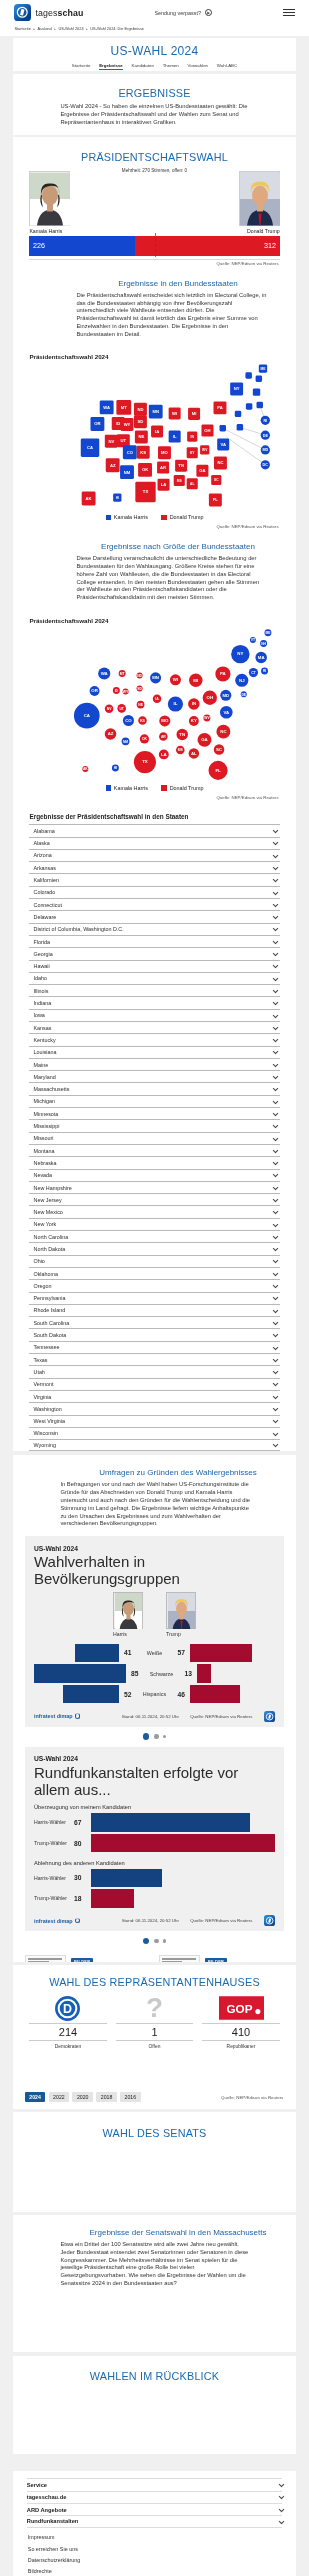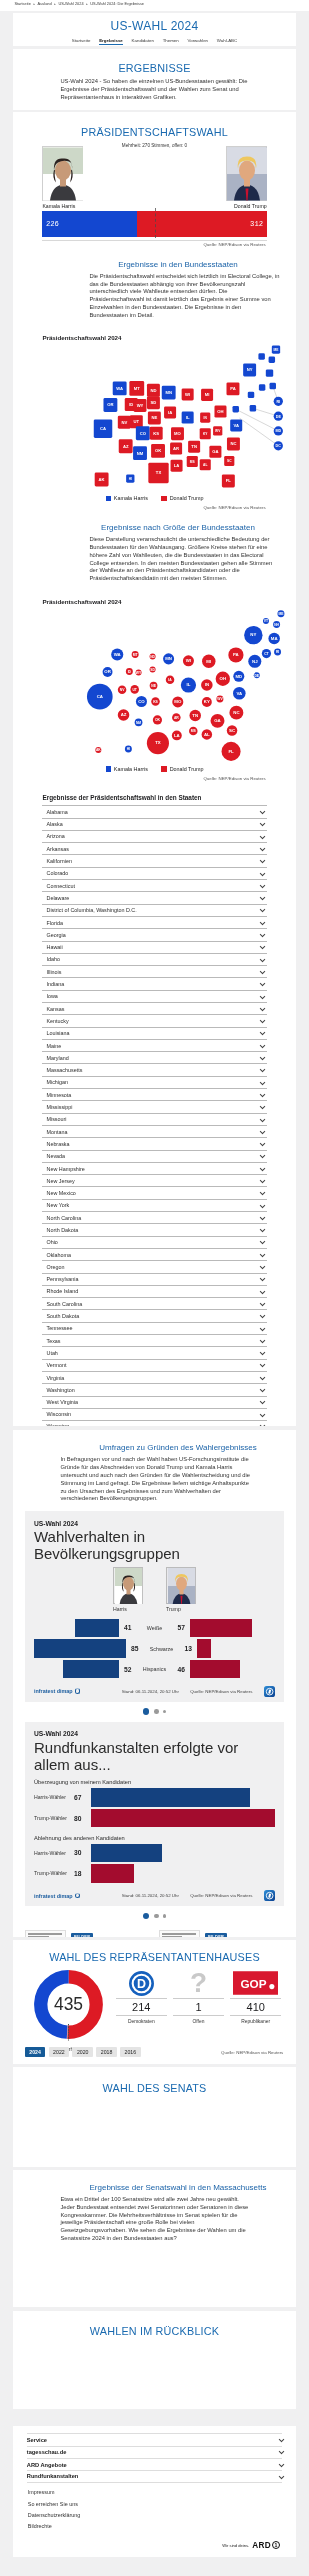--- a/index.html
+++ b/index.html
@@ -28,32 +28,32 @@
   .tab { padding-bottom:1.5px; cursor:pointer; }
   .tab.active { font-weight:bold; color:#111; border-bottom:1px solid #1a6ab0; }
 
   .sec-title { text-align:center; color:#1a6ab0; font-size:10.8px; font-weight:400; letter-spacing:0.2px; }
   .sub-head { color:#1c63a8; font-size:8px; font-weight:400; margin:0 0 0 47px;text-align:center; }
   .para { width:191px; margin:4.1px 0 0 47px; font-size:5.8px; line-height:1.36; color:#333; }
   .src { font-size:4.4px; color:#555; text-align:right; padding:0 1px; }
   .hairline { border:none; border-top:0.5px solid #d8d8d8; margin:3.1px 0 1.5px; }
 
   
-  .pad { padding:0 29px; }
+  .pad { padding:0 16px; }
 
   
   .c-ergebnisse { margin-top:2.6px; height:61px; padding-top:13.4px; }
   .c-praesi { margin-top:2.6px; height:1314px; padding-top:13.4px; }
   .cands { position:relative; margin-top:4.1px; height:66px; }
   .mehrheit-note { position:absolute; top:1px; left:0; right:0; text-align:center; font-size:4.6px; color:#333; }
   .photo { position:absolute; top:4.1px; width:41px; height:55px; border:0.5px solid #cfcfcf; }
   .photo svg { display:block; }
   .photo.left { left:0; } .photo.right { right:0; }
   .cand-names { display:flex; justify-content:space-between; font-size:5.2px; color:#222; padding-top:61px; }
-  .ev-bar { display:flex; height:26px; margin-top:2.6px; position:relative;font-family:Liberation Mono, monospace; }
+  .ev-bar { display:flex; height:20px; margin-top:2.6px; position:relative; }
   .ev-bar .seg { color:#fff; font-size:7.2px; display:flex; align-items:center; }
   .ev-bar .seg.dem { padding-left:3.6px; }
   .ev-bar .seg.rep { justify-content:flex-end; padding-right:3.6px; }
   .ev-mark { position:absolute; top:-2.1px; bottom:-1px; width:0; border-left:1px dashed #4a4a4a; opacity:.75; }
   .map-label { font-size:6.2px; font-weight:bold; color:#1d1d1f; margin-top:0; }
   .map-wrap { margin-top:3.1px; text-align:center; }
   .legend { display:flex; justify-content:center; gap:13.4px; font-size:5.4px; color:#222; margin-top:1px; }
   .leg-item { display:flex; align-items:center; gap:2.6px; }
   .leg-sw { width:5.7px; height:5.7px; display:inline-block; }
 
@@ -107,21 +107,21 @@
   .th-ph { width:8.2px; height:10.3px; }
   .th-bars { margin-top:1.5px; }
   .th-barrow { display:flex; gap:1px; align-items:center; margin-bottom:1px; }
   .th-bar { height:2.6px; }
   .t-main { padding-top:1px; }
   .badge { display:inline-block; background:#1a5c9e; color:#fff; font-size:3.9px; font-weight:bold; padding:1px 3.1px; border-radius:1px; letter-spacing:0.3px; }
   .kicker { font-size:5.2px; color:#444; margin-top:2.6px; }
   .t-title { font-size:6.7px; color:#1c63a8; font-weight:bold; line-height:1.25; margin-top:1.5px; }
 
   
-  .c-haus { margin-top:3.1px; height:124px; padding-top:11.3px; }
+  .c-haus { margin-top:3.1px; height:144px; padding-top:11.3px; }
   .haus-flex { display:flex; margin-top:3.1px; padding:0 11.3px; }
   .donut-col { width:88px; text-align:center; flex:0 0 auto; }
   .donut-lbl { font-size:5.4px; color:#333; margin-top:1px; }
   .numcols { flex:1; display:flex; justify-content:space-around; padding-top:2.1px; }
   .numcol { width:30%; text-align:center; }
   .numcol .logo-slot { height:30px; display:flex; align-items:center; justify-content:center; }
   .numcol .nm { font-size:11px; color:#1d1d1f; border-top:0.5px solid #ccc; border-bottom:0.5px solid #ccc; padding:2.1px 0; }
   .numcol .lb { font-size:4.9px; color:#333; margin-top:2.6px; }
   .haus-bot { position:absolute; left:11.3px; right:11.3px; bottom:6.2px; display:flex; align-items:center; }
   .years { display:flex; gap:3.1px; }
@@ -142,20 +142,38 @@
   .f-link { display:block; font-size:5.4px; color:#333; padding:2.6px 1px; cursor:pointer; }
   .ard-line { position:absolute; right:15.5px; bottom:7.2px; display:flex; align-items:center; gap:3.1px; }
   .ard-claim { font-size:4.1px; color:#222; }
   .ard-word { font-size:8.2px; font-weight:bold; color:#111; letter-spacing:0.3px; display:flex; align-items:center; }
   .ard-one { width:8.2px; height:8.2px; border:1px solid #111; border-radius:50%; display:inline-flex; align-items:center; justify-content:center; font-size:5.2px; font-weight:bold; margin-left:1px; }
 </style>
 </head>
 <body>
 
 <header class="site-header">
+  <div class="hdr-row">
+    <div class="logo-box">
+      <svg viewBox="0 0 32 32">
+          <circle cx="16" cy="16" r="9.5" fill="none" stroke="#fff" stroke-width="2.4"></circle>
+          <rect x="13" y="10" width="6" height="12" rx="1" fill="#fff" transform="rotate(14 16 16)"></rect>
+        </svg>
+    </div>
+    <div class="logo-word"><span>tages</span><b>schau</b></div>
+    <div class="hdr-mid">
+      <span>Sendung verpasst?</span>
+      <span class="play-ic">▶</span>
+    </div>
+    <div class="burger">
+        <span></span>
+        <span></span>
+        <span></span>
+      </div>
+  </div>
   <nav class="breadcrumb">
       <span>Startseite</span>
       <span class="sep">▸</span>
       <span>Ausland</span>
       <span class="sep">▸</span>
       <span>US-Wahl 2024</span>
       <span class="sep">▸</span>
       <span>US-Wahl 2024: Die Ergebnisse</span>
     </nav>
 </header>
@@ -864,30 +882,20 @@
           </div>
         </div>
         <div class="t-main"><span class="badge">BILDER</span><div class="kicker">Infografik</div><div class="t-title">Wie die USA auf Harris blicken und wer sie wählte</div></div>
       </div>
     </div>
 </section>
 
 <section class="card c-haus">
   <h2 class="sec-title">WAHL DES REPRÄSENTANTENHAUSES</h2>
   <div class="haus-flex">
-    <div class="donut-col">
-      <div id="donut"><svg viewBox="0 0 150 150" width="77" height="77">
-            <circle cx="75" cy="75" r="54" fill="none" stroke="#dd1a24" stroke-width="26" stroke-dasharray="171.59595735469767 339.29200658769764" transform="rotate(-90 75 75)"></circle>
-            <circle cx="75" cy="75" r="54" fill="none" stroke="#c9c9c9" stroke-width="26" stroke-dasharray="0.7799816243395348 339.29200658769764" transform="rotate(92.0689655172414 75 75)"></circle>
-            <circle cx="75" cy="75" r="54" fill="none" stroke="#1347d0" stroke-width="26" stroke-dasharray="166.91606760866046 339.29200658769764" transform="rotate(92.89655172413796 75 75)"></circle>
-            <line x1="75" y1="113" x2="75" y2="145" stroke="#4a4a4a" stroke-width="2" stroke-dasharray="3 2"></line>
-            <text x="75" y="86" text-anchor="middle" font-size="34" fill="#2b2b2b" font-family="Liberation Sans,sans-serif">435</text>
-          </svg></div>
-      <div class="donut-lbl">Mehrheit</div>
-    </div>
     <div class="numcols" id="numcols">
         <div class="numcol">
           <div class="logo-slot">
             <svg width="27" height="27" viewBox="0 0 52 52">
               <circle cx="26" cy="26" r="24" fill="#1560bd"></circle>
               <circle cx="26" cy="26" r="17" fill="none" stroke="#fff" stroke-width="4"></circle>
               <text x="26" y="35" text-anchor="middle" font-size="24" font-weight="bold" fill="#fff" font-family="Liberation Sans,sans-serif">D</text>
             </svg>
           </div>
           <div class="nm">214</div>

